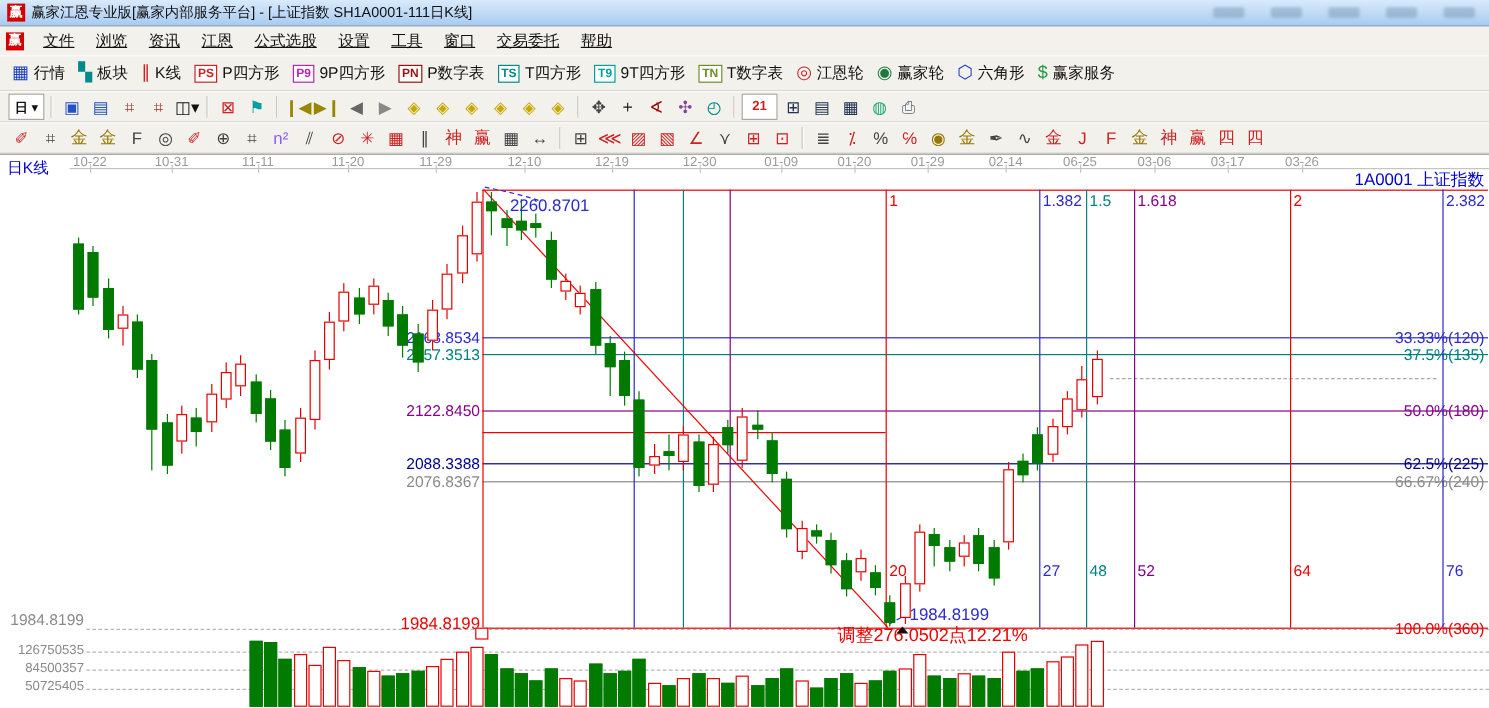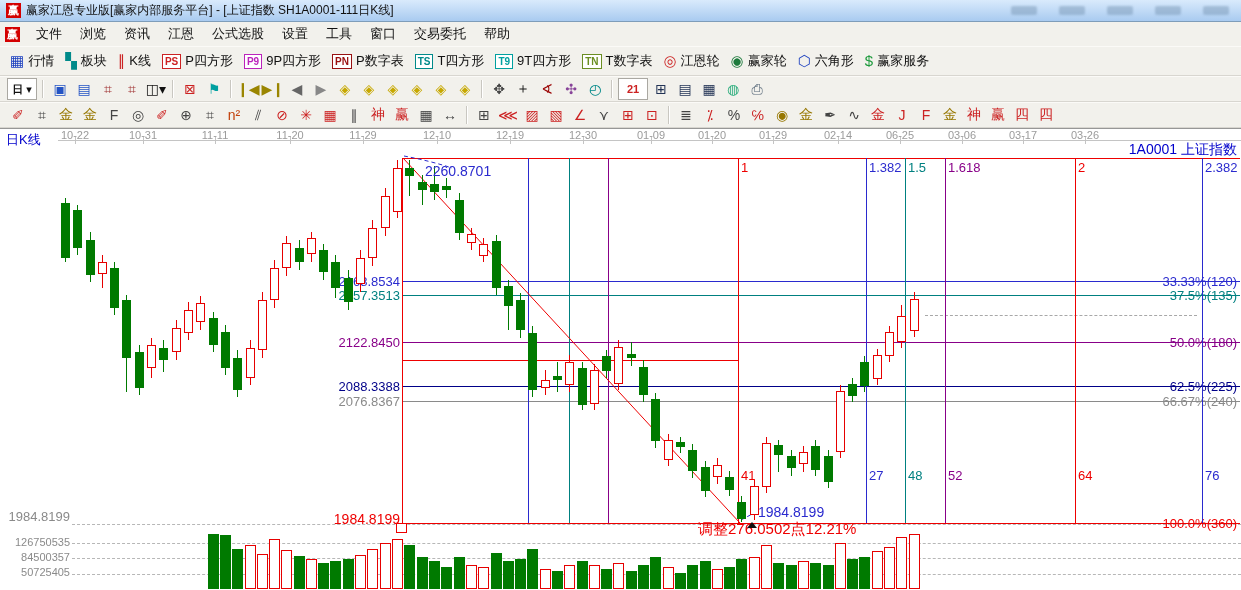--- a/index.html
+++ b/index.html
@@ -5,21 +5,21 @@
   html,body{margin:0;padding:0;width:1241px;height:590px;overflow:hidden;
     font-family:"Liberation Sans","DejaVu Sans",sans-serif;background:#fff;position:relative;}
   .titlebar{height:22px;background:linear-gradient(#d9eafc,#a9cbf0);display:flex;align-items:center;
     padding:0 6px;border-bottom:1px solid #7f9db9;font-size:12px;color:#111;position:relative;box-sizing:border-box;}
   .logo{width:15px;height:15px;background:#d40000;color:#fff;font-size:11px;line-height:15px;
     text-align:center;margin-right:5px;font-weight:bold;flex:0 0 auto;}
   .ghosts{position:absolute;right:12px;top:6px;display:flex;gap:22px;}
   .ghost{width:26px;height:9px;background:#5d7democ;background:#5d7d9c;opacity:.35;border-radius:2px;filter:blur(1.2px);}
   .menubar{height:24px;background:#f2f1ec;display:flex;align-items:center;font-size:13px;color:#111;}
   .menubar .logo{margin:0 7px 0 5px;}
-  .menu-item{padding:2px 9px;cursor:default;}
+  .menu-item{padding:2px 9px;cursor:default;text-decoration:underline;}
   .toolbar{background:#f2f1ec;display:flex;align-items:center;box-sizing:border-box;
     border-top:1px solid #fbfaf7;border-bottom:1px solid #d8d6d0;}
   #toolbar1{height:30px;font-size:13px;padding-left:10px;color:#111;}
   #toolbar2{height:26px;padding-left:6px;}
   #toolbar3{height:26px;padding-left:6px;}
   .tb1-item{display:flex;align-items:center;gap:4px;margin-right:11px;cursor:default;}
   .icon16{font-size:15px;line-height:16px;}
   .badge{font-size:10px;font-weight:bold;padding:0 2px;border:1px solid;line-height:13px;background:#fff;}
   .tbtn{min-width:22px;height:20px;display:flex;align-items:center;justify-content:center;
     font-size:14px;margin:0 1px;cursor:default;white-space:nowrap;}
@@ -162,21 +162,21 @@
 <div class="toolbar" id="toolbar3">
     <div class="tbtn" style="color: rgb(204, 34, 34);">✐</div>
     <div class="tbtn" style="color: rgb(68, 68, 68);">⌗</div>
     <div class="tbtn" style="color: rgb(151, 119, 0);">金</div>
     <div class="tbtn" style="color: rgb(151, 119, 0);">金</div>
     <div class="tbtn" style="color: rgb(68, 68, 68);">F</div>
     <div class="tbtn" style="color: rgb(68, 68, 68);">◎</div>
     <div class="tbtn" style="color: rgb(204, 34, 34);">✐</div>
     <div class="tbtn" style="color: rgb(68, 68, 68);">⊕</div>
     <div class="tbtn" style="color: rgb(68, 68, 68);">⌗</div>
-    <div class="tbtn" style="color: #c2410c;">n²</div>
+    <div class="tbtn" style="color: #8b5cf6;">n²</div>
     <div class="tbtn" style="color: rgb(68, 68, 68);">⫽</div>
     <div class="tbtn" style="color: rgb(204, 34, 34);">⊘</div>
     <div class="tbtn" style="color: rgb(204, 34, 34);">✳</div>
     <div class="tbtn" style="color: rgb(204, 34, 34);">▦</div>
     <div class="tbtn" style="color: rgb(68, 68, 68);">∥</div>
     <div class="tbtn" style="color: rgb(204, 34, 34);">神</div>
     <div class="tbtn" style="color: rgb(204, 34, 34);">赢</div>
     <div class="tbtn" style="color: rgb(68, 68, 68);">▦</div>
     <div class="tbtn" style="color: rgb(68, 68, 68);">↔</div>
     <div class="vsep"></div>
@@ -267,21 +267,21 @@
     <div class="lbl" style="right: 841px; top: 394px; color: rgb(138, 138, 138); margin-left: 33px;">2076.8367</div>
     <div class="lbl" style="right: 4px; top: 394px; color: rgb(138, 138, 138);">66.67%(240)</div>
     <div class="hline" style="left: 402px; top: 523px; width: 838px; height: 1px; background: rgb(238, 0, 0);"></div>
     <div class="lbl" style="right: 4px; top: 516px; color: rgb(238, 0, 0);">100.0%(360)</div>
     <div class="vline" style="left: 402px; top: 158px; width: 1px; height: 365px; background: rgb(238, 0, 0);"></div>
     <div class="vline" style="left: 528px; top: 158px; width: 1px; height: 365px; background: rgb(42, 42, 206);"></div>
     <div class="vline" style="left: 569px; top: 158px; width: 1px; height: 365px; background: rgb(0, 128, 128);"></div>
     <div class="vline" style="left: 608px; top: 158px; width: 1px; height: 365px; background: rgb(136, 0, 136);"></div>
     <div class="vline" style="left: 738px; top: 158px; width: 1px; height: 365px; background: rgb(238, 0, 0);"></div>
     <div class="lbl" style="left: 741px; top: 160px; color: rgb(238, 0, 0);">1</div>
-    <div class="lbl" style="left: 741px; top: 468px; color: rgb(238, 0, 0);">41</div>
+    <div class="lbl" style="left: 741px; top: 468px; color: rgb(238, 0, 0);">20</div>
     <div class="vline" style="left: 866px; top: 158px; width: 1px; height: 365px; background: rgb(42, 42, 206);"></div>
     <div class="lbl" style="left: 869px; top: 160px; color: rgb(42, 42, 206);">1.382</div>
     <div class="lbl" style="left: 869px; top: 468px; color: rgb(42, 42, 206);">27</div>
     <div class="vline" style="left: 905px; top: 158px; width: 1px; height: 365px; background: rgb(0, 128, 128);"></div>
     <div class="lbl" style="left: 908px; top: 160px; color: rgb(0, 128, 128);">1.5</div>
     <div class="lbl" style="left: 908px; top: 468px; color: rgb(0, 128, 128);">48</div>
     <div class="vline" style="left: 945px; top: 158px; width: 1px; height: 365px; background: rgb(136, 0, 136);"></div>
     <div class="lbl" style="left: 948px; top: 160px; color: rgb(136, 0, 136);">1.618</div>
     <div class="lbl" style="left: 948px; top: 468px; color: rgb(136, 0, 136);">52</div>
     <div class="vline" style="left: 1075px; top: 158px; width: 1px; height: 365px; background: rgb(238, 0, 0);"></div>

